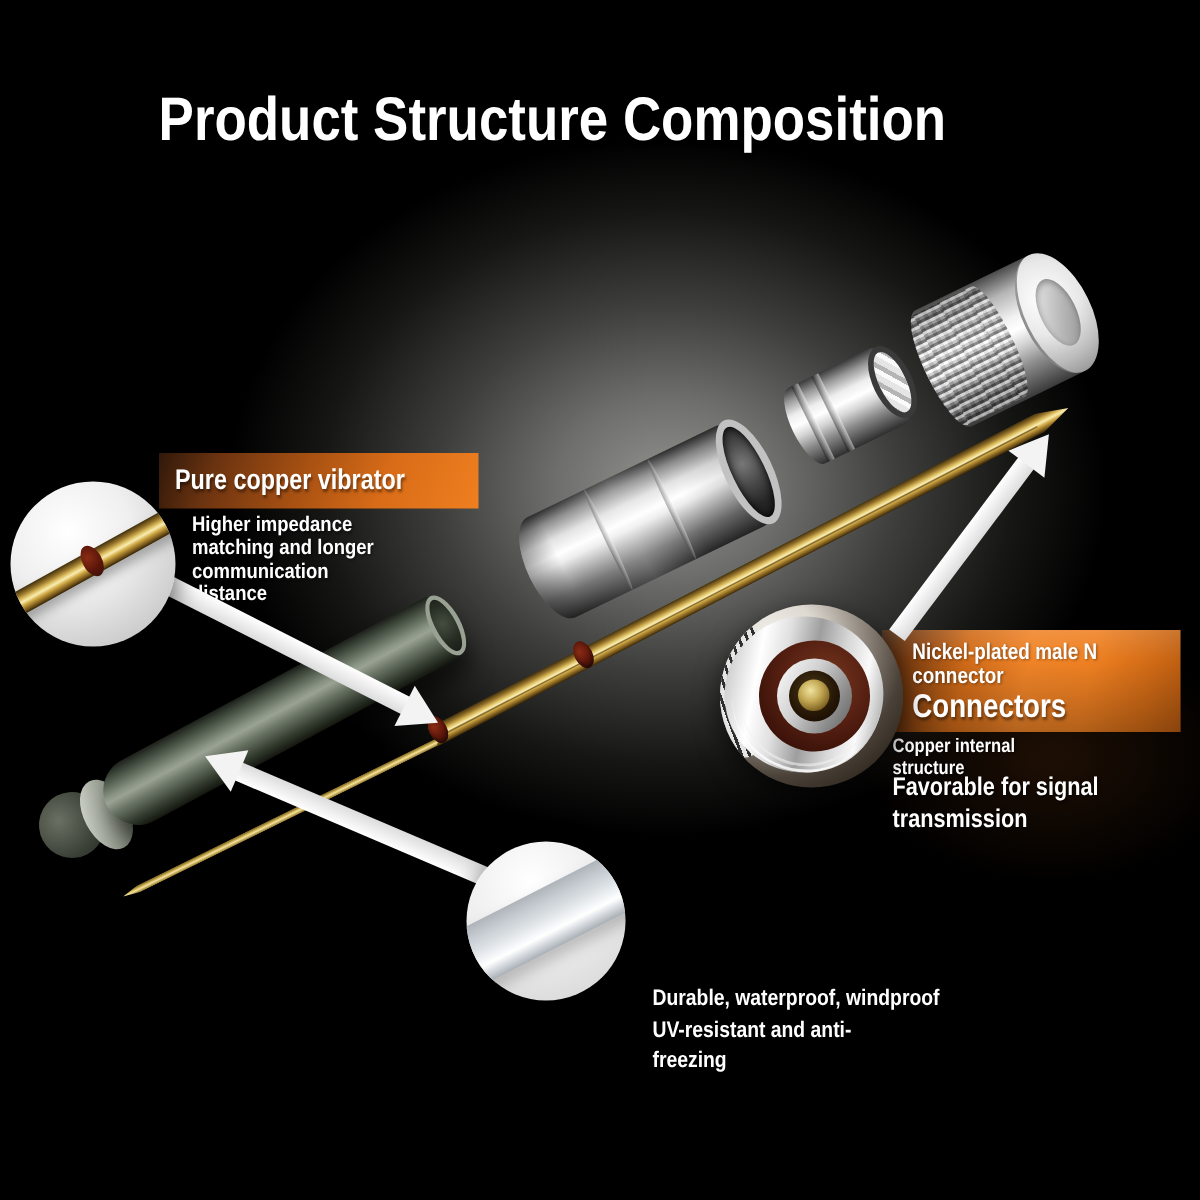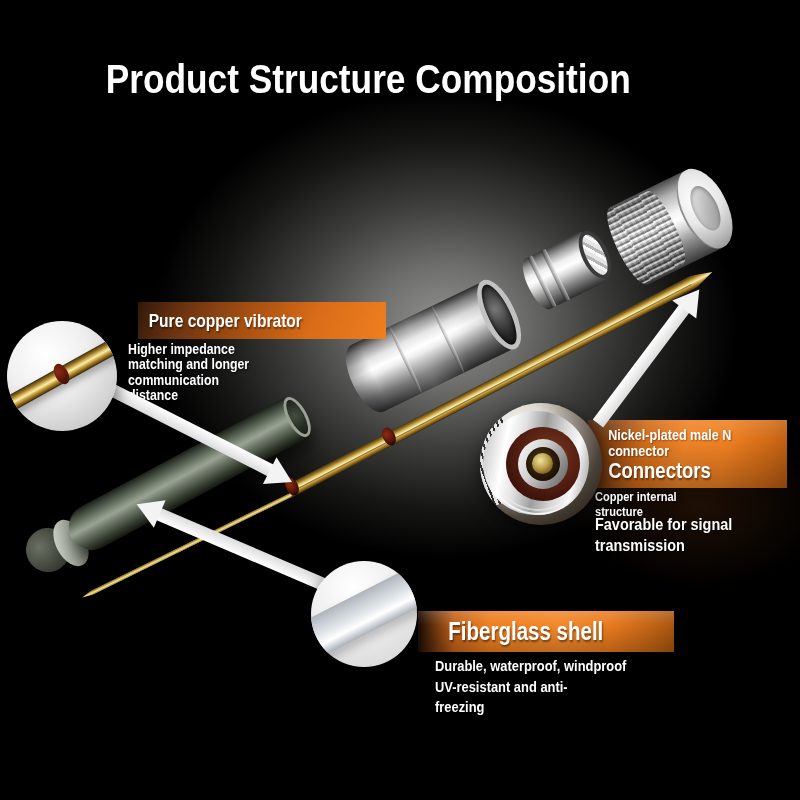--- a/index.html
+++ b/index.html
@@ -138,22 +138,22 @@
 
   .c3{left:311px;top:561px;width:106px;height:106px;
     background:radial-gradient(circle at 40% 25%,#ffffff 0%,#eeeeee 45%,#d2d2d2 100%);}
   .c3-tube{left:-24px;top:32px;width:154px;height:40px;transform:rotate(-27deg);border-radius:6px;
     background:linear-gradient(to bottom,#aeb4ba 0%,#c6ccd2 22%,#dde2e6 45%,#f2f5f7 62%,
       #ffffff 72%,#dfe3e7 82%,#a8aeb4 100%);
     box-shadow:0 6px 9px rgba(100,100,100,.35);}
 
   
   .banner{z-index:20;color:#fff;}
-  .b1{left:106px;top:302px;width:248px;height:37px;
-    background:linear-gradient(112deg,#30180a 0%,#6b3310 18%,#a85112 45%,#d96c18 70%,#ef7f1f 100%);margin-left:32px;}
+  .b1{left:106px;top:302px;width:213px;height:37px;
+    background:linear-gradient(112deg,#30180a 0%,#6b3310 18%,#a85112 45%,#d96c18 70%,#ef7f1f 100%);}
   .b1-label{display:inline-block;font-size:19px;font-weight:800;line-height:37px;
     padding-left:13px;transform:scaleX(.82);transform-origin:left;white-space:nowrap;
     text-shadow:1px 2px 2px rgba(0,0,0,.45);}
   .desc{z-index:21;color:#fff;font-weight:700;white-space:pre-line;
     text-shadow:1px 1px 2px rgba(0,0,0,.6);}
   .b1-desc{left:128px;top:342px;font-size:14px;line-height:1.1;
     transform:scaleX(.88);transform-origin:left top;}
 
   .b2{left:588px;top:420px;width:199px;height:68px;
     background:
@@ -251,20 +251,17 @@
   <div class="abs banner b2">
     <span class="b2-label">Nickel-plated male N
 connector</span>
     <span class="b2-strong">Connectors</span>
   </div>
   <div class="abs desc b2-desc-small">Copper internal
 structure</div>
   <div class="abs desc b2-desc">Favorable for signal
 transmission</div>
 
-  <div class="abs banner b3">
-    <span class="b3-label">Fiberglass shell</span>
-  </div>
   <div class="abs desc b3-desc">Durable, waterproof, windproof
 UV-resistant and anti-
 freezing</div>
 
 </div>
 
 </body></html>

